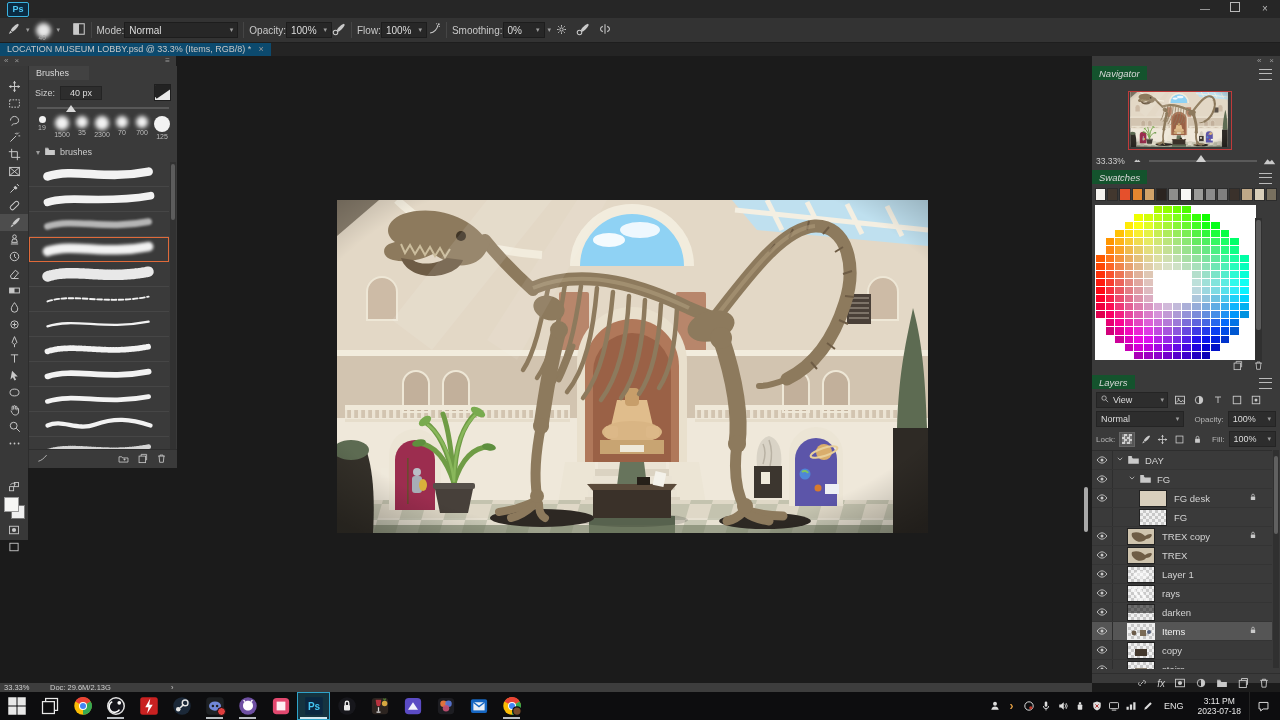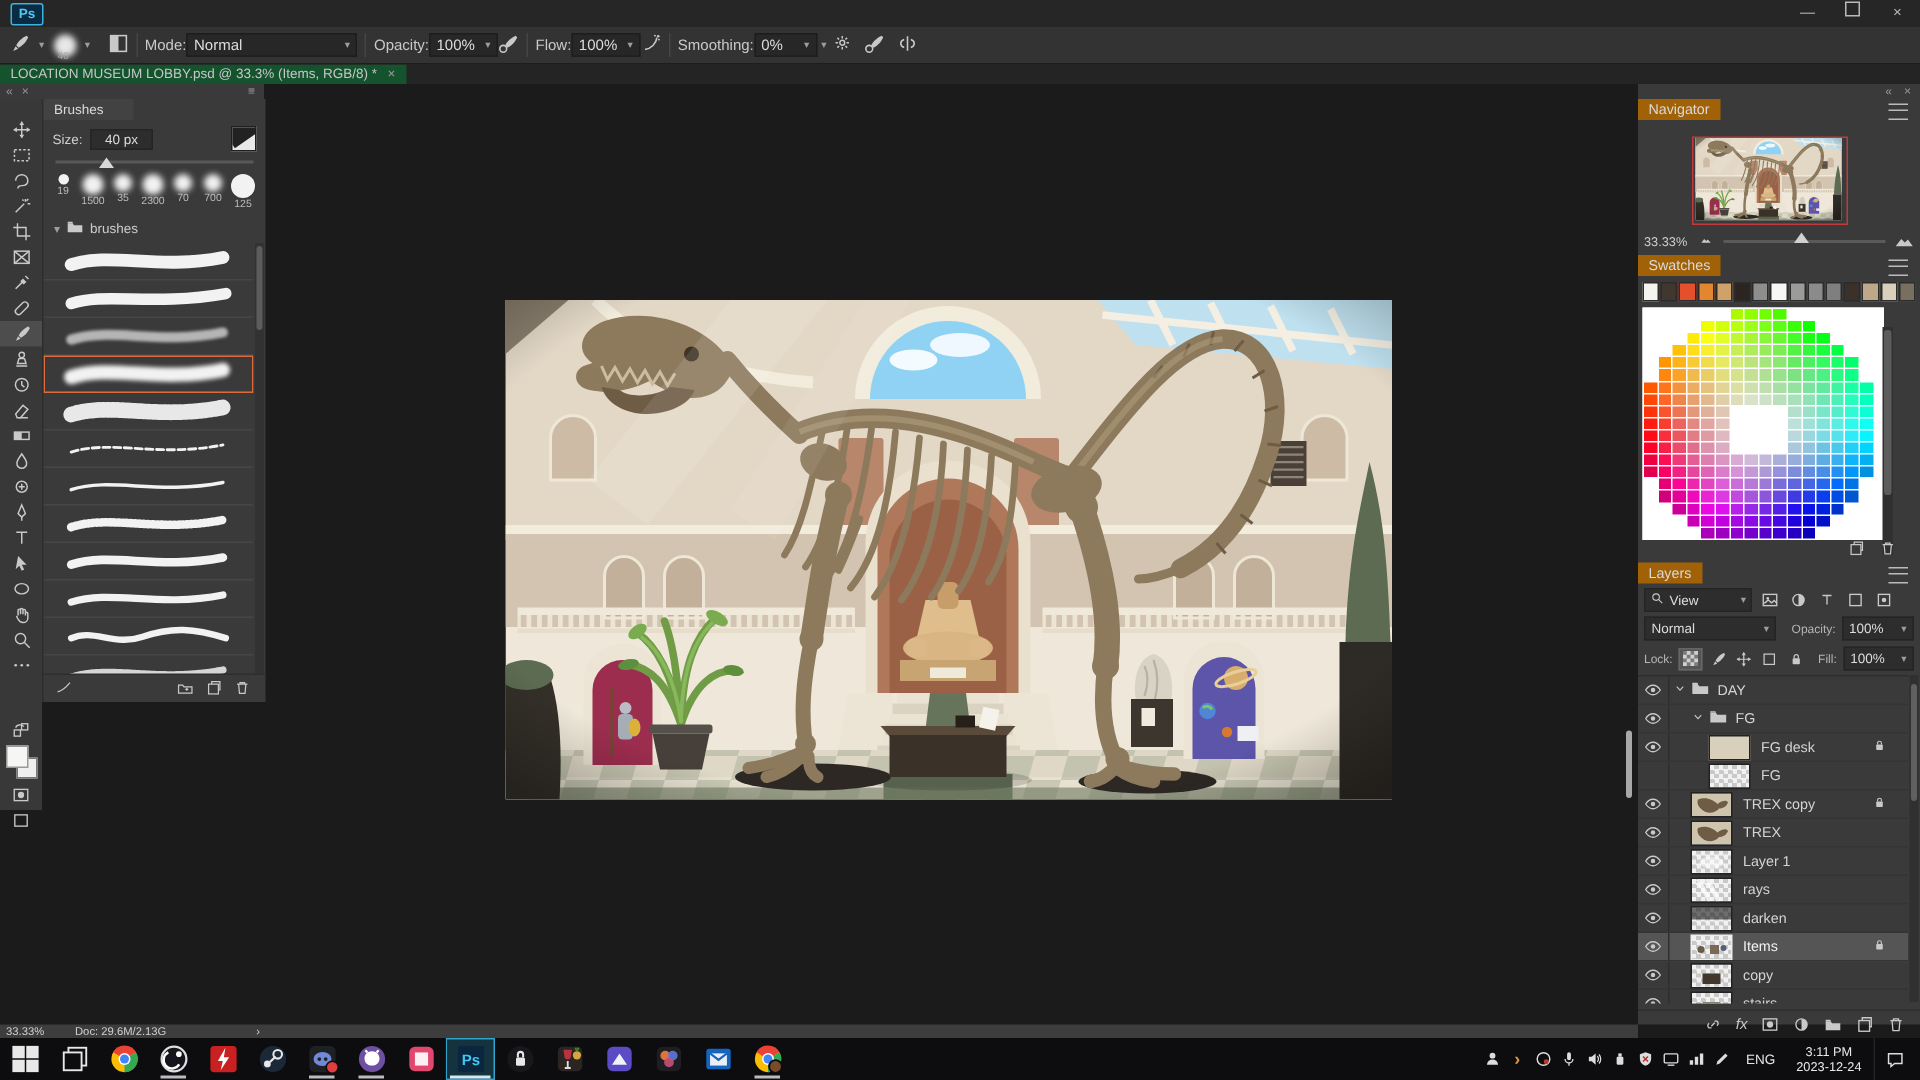--- a/index.html
+++ b/index.html
@@ -18,21 +18,21 @@
               border-bottom:1px solid #1e1e1e;display:flex;align-items:center;color:#c9c9c9;
               font-size:10px;padding-left:6px;z-index:29;}
   .obgroup{display:flex;align-items:center;gap:3px;margin-right:6px;}
   .obsep{width:1px;height:16px;background:#454545;margin:0 5px;}
   .obfield{background:#272727;border:1px solid #1d1d1d;height:14px;display:flex;align-items:center;
            justify-content:space-between;padding:0 4px;color:#dddddd;}
   .chev{font-size:7px;color:#9d9d9d;margin-left:3px;}
   .brushdot{width:15px;height:15px;border-radius:50%;background:#e7e7e7;filter:blur(2px);}
   .brushdotnum{font-size:6.5px;color:#aaa;position:absolute;top:15px;left:3px;}
   .tabbar{position:absolute;top:42px;left:0;right:0;height:14px;background:#242424;z-index:28;}
-  .doctab{position:absolute;left:0;top:0;height:14px;background:#14532d;color:#c6c6c6;font-size:9px;
+  .doctab{position:absolute;left:0;top:0;height:14px;background:#0c4a6e;color:#c6c6c6;font-size:9px;
           display:flex;align-items:center;padding:0 7px;gap:7px;white-space:nowrap;}
   .tabclose{color:#9a9a9a;font-size:9px;}
   
   .dockhead{position:absolute;left:0;top:56px;width:176px;height:10px;background:#3a3a3a;
             color:#9a9a9a;font-size:8px;display:flex;z-index:5;}
   .leftdock{position:absolute;left:0;top:66px;width:28px;height:474px;background:#383838;z-index:5;}
   .tool{width:28px;height:17px;display:flex;align-items:center;justify-content:center;}
   .tool.selected{background:#4d4d4d;}
   .toolextras{position:absolute;left:0;top:0;width:28px;}
   .fgbg{position:relative;width:28px;height:26px;}
@@ -61,22 +61,22 @@
   .bp-stroke{height:24px;display:flex;align-items:center;justify-content:center;border-bottom:1px solid #464646;position:relative;}
   .bp-stroke.sel{outline:1px solid var(--selection_orange);outline-offset:-1px;}
   .bp-scroll{position:absolute;top:96px;bottom:18px;right:1px;width:6px;background:#323232;}
   .bp-scroll .th{position:absolute;top:2px;left:1px;width:4px;height:56px;background:#5c5c5c;border-radius:2px;}
   .bp-bottom{position:absolute;left:0;right:0;bottom:0;height:18px;border-top:1px solid #2e2e2e;
              display:flex;align-items:center;justify-content:flex-end;gap:8px;padding-right:10px;}
   
   .rightdock{position:absolute;left:1092px;top:56px;width:188px;height:627px;background:#3a3a3a;z-index:5;
              color:#cfcfcf;font-size:9px;}
   .rd-head{height:10px;display:flex;justify-content:flex-end;gap:8px;padding-right:6px;color:#9a9a9a;font-size:8px;}
-  .paneltab{height:14px;display:flex;align-items:center;padding:0 7px;color:#d9d9d9;background:#a16207;
-            width:max-content;font-size:9.5px;}
+  .paneltab{height:14px;display:flex;align-items:center;padding:0 7px;color:#d9d9d9;background:#14532d;
+            width:max-content;font-size:9.5px;font-style:italic;}
   .panelmenu{position:absolute;right:8px;width:13px;height:9px;border-top:1px solid #bbb;border-bottom:1px solid #bbb;}
   .panelmenu:after{content:"";display:block;margin-top:3px;border-top:1px solid #bbb;}
   .navthumbwrap{position:absolute;left:36px;top:25px;width:102px;height:57px;border:1px solid #c03a3a;}
   .navthumbwrap svg{display:block;width:100px;height:55px;}
   .navzoomrow{position:absolute;left:0;right:0;top:88px;height:14px;display:flex;align-items:center;padding:0 4px;}
   .navline{position:relative;flex:1;height:2px;background:#5a5a5a;margin:0 6px;}
   .navtri{position:absolute;top:-5px;left:44%;width:0;height:0;border-left:5px solid transparent;
           border-right:5px solid transparent;border-bottom:7px solid #d0d0d0;}
   .sw-recent{display:flex;gap:1px;padding:4px 3px 2px 3px;}
   .sw-recent span{width:11px;height:11px;border:1px solid #2c2c2c;}
@@ -1550,21 +1550,21 @@
           </span>
           <span class="trayico">
             <svg viewBox="0 0 16 16">
               <path d="M3 13l1-3 7-7 2 2-7 7z" fill="#ddd"></path>
             </svg>
           </span>
         </span>
       <span class="lang">ENG</span>
       <span class="clock">
         <span>3:11 PM</span><br>
-        <span>2023-12-24</span>
+        <span>2023-07-18</span>
       </span>
       <span class="notif" id="notifbtn">
           <svg viewBox="0 0 16 16" style="width:13px;height:13px">
             <path d="M2.5 3h11v8h-6l-3 2.5V11h-2z" fill="none" stroke="#ddd" stroke-width="1.2"></path>
           </svg>
         </span>
     </div>
   </div>
 
 </div>

